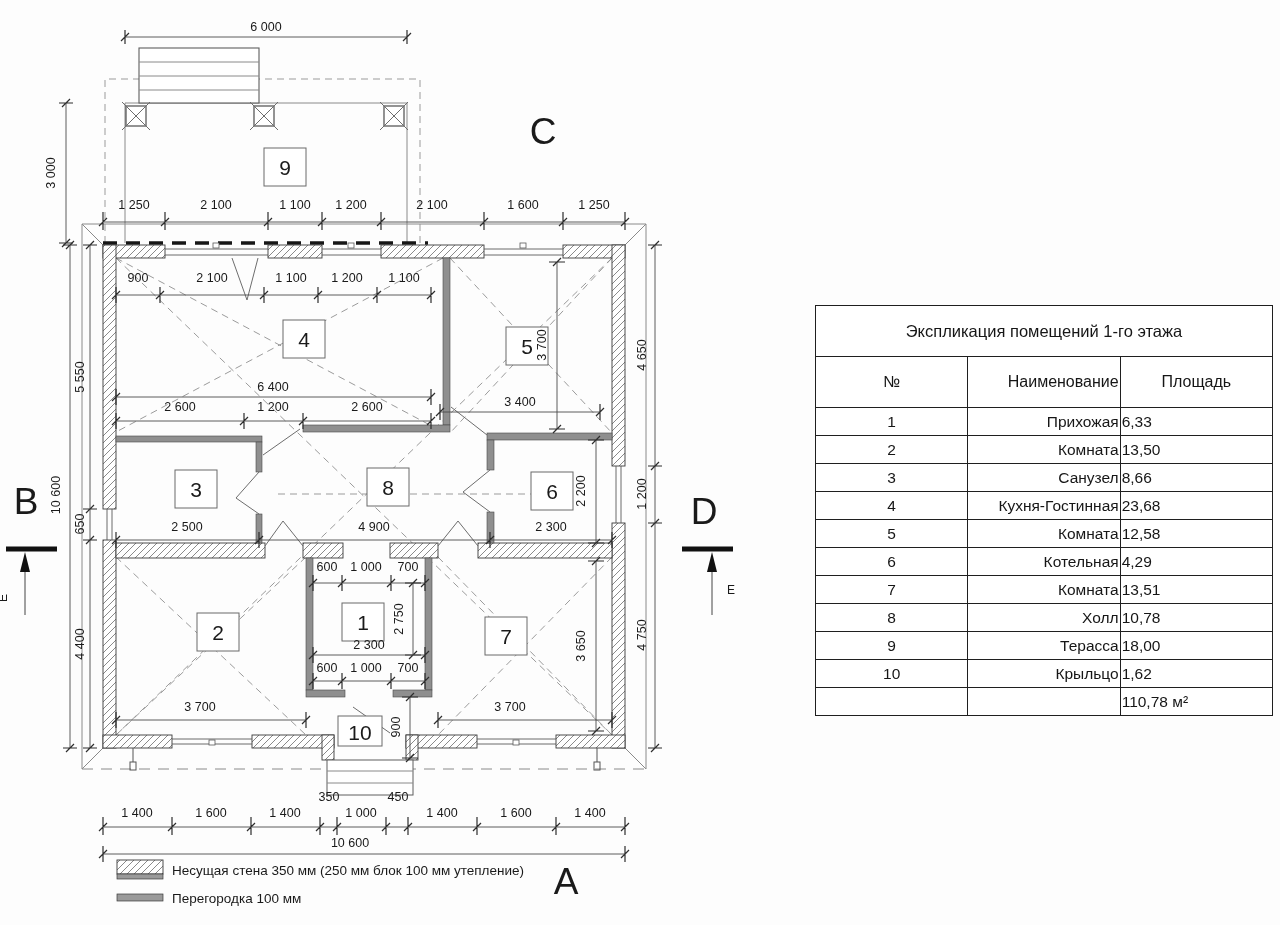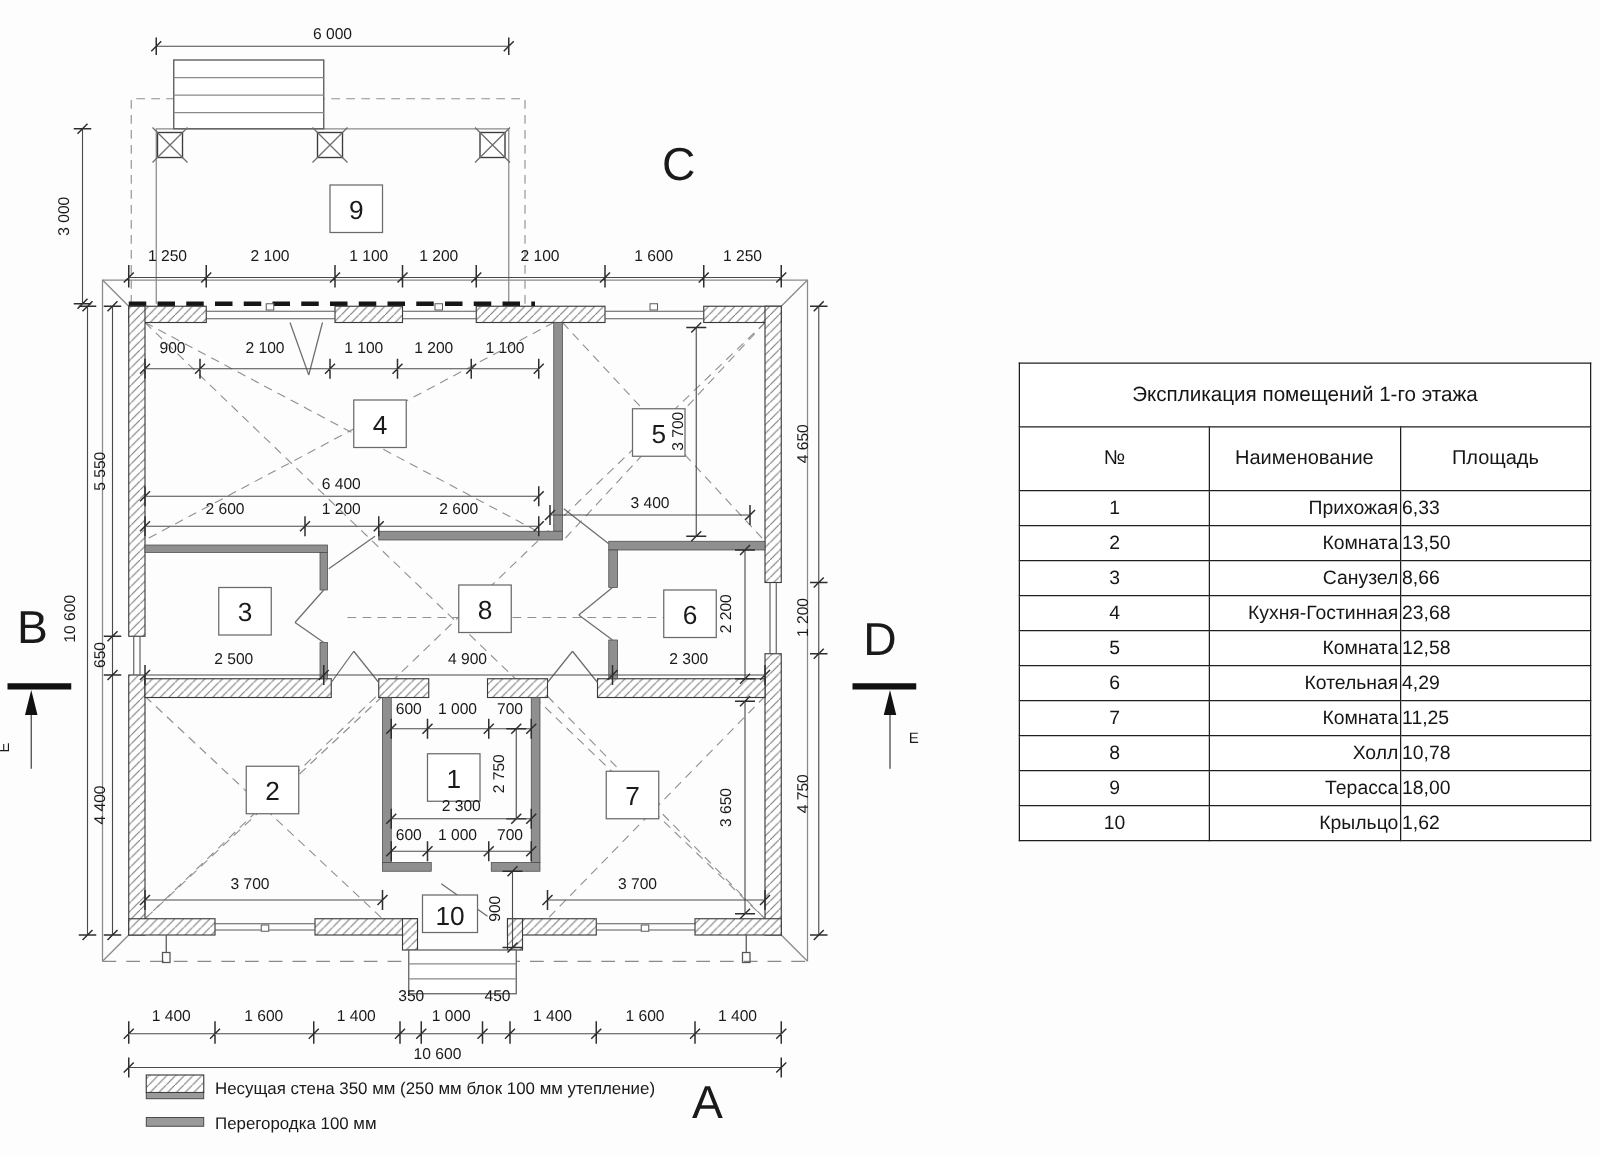--- a/index.html
+++ b/index.html
@@ -14,21 +14,21 @@
   .legend-text{font-size:13.5px;text-anchor:start;}
   .wall{fill:url(#hatch);stroke:#3a3a3a;stroke-width:0.9;}
   .part{fill:#8f8f8f;stroke:#4a4a4a;stroke-width:0.6;}
   .dimline{stroke:#4a4a4a;stroke-width:0.9;fill:none;}
   .tick{stroke:#2e2e2e;stroke-width:1.2;fill:none;}
   .thin{stroke:#8a8a8a;stroke-width:1;fill:none;}
   .dash{stroke:#909090;stroke-width:0.9;fill:none;stroke-dasharray:7 5;}
   .leaf{stroke:#6d6d6d;stroke-width:1;fill:none;}
   .win{stroke:#5a5a5a;stroke-width:0.9;fill:none;}
   
-  #expl-table{position:absolute;left:815px;top:290px;width:458px;border-collapse:collapse;
+  #expl-table{position:absolute;left:815px;top:305px;width:458px;border-collapse:collapse;
               table-layout:fixed;background:#fff;}
   #expl-table td,#expl-table th{border:1.6px solid #1f1f1f;font-weight:normal;
               font-size:15.5px;overflow:hidden;white-space:nowrap;}
   #expl-table .t-title{height:48px;text-align:center;font-size:16.5px;}
   #expl-table .t-head td{height:48px;text-align:center;font-size:16px;}
   #expl-table .t-row td{height:25px;}
   .c-num{width:52px;text-align:center;}
   .c-name{width:278px;text-align:right;padding-left:10px;}
   .c-area{width:122px;text-align:left;}
 </style>
@@ -348,21 +348,21 @@
   </g>
 </svg>
 
 <table id="expl-table">
   <tbody>
       <tr>
         <td class="t-title" colspan="3">Экспликация помещений 1-го этажа</td>
       </tr>
   <tr class="t-head">
     <td class="c-num">№</td>
-    <td class="c-name" style="text-align:center;padding-left:0;">Наименование</td>
+    <td class="c-name" style="text-align:right;padding-left:0;">Наименование</td>
     <td class="c-area">Площадь</td>
   </tr>
   <tr class="t-row">
         <td class="c-num">1</td>
         <td class="c-name">Прихожая</td>
         <td class="c-area">6,33</td>
       </tr>
   <tr class="t-row">
         <td class="c-num">2</td>
         <td class="c-name">Комната</td>
@@ -384,31 +384,36 @@
         <td class="c-area">12,58</td>
       </tr>
   <tr class="t-row">
         <td class="c-num">6</td>
         <td class="c-name">Котельная</td>
         <td class="c-area">4,29</td>
       </tr>
   <tr class="t-row">
         <td class="c-num">7</td>
         <td class="c-name">Комната</td>
-        <td class="c-area">11,25</td>
+        <td class="c-area">13,51</td>
       </tr>
   <tr class="t-row">
         <td class="c-num">8</td>
         <td class="c-name">Холл</td>
         <td class="c-area">10,78</td>
       </tr>
   <tr class="t-row">
         <td class="c-num">9</td>
         <td class="c-name">Терасса</td>
         <td class="c-area">18,00</td>
       </tr>
   <tr class="t-row">
         <td class="c-num">10</td>
         <td class="c-name">Крыльцо</td>
         <td class="c-area">1,62</td>
       </tr>
+  <tr class="t-row">
+        <td class="c-num"></td>
+        <td class="c-name"></td>
+        <td class="c-area">110,78 м²</td>
+      </tr>
 </tbody>
   </table>
 
 </body></html>

